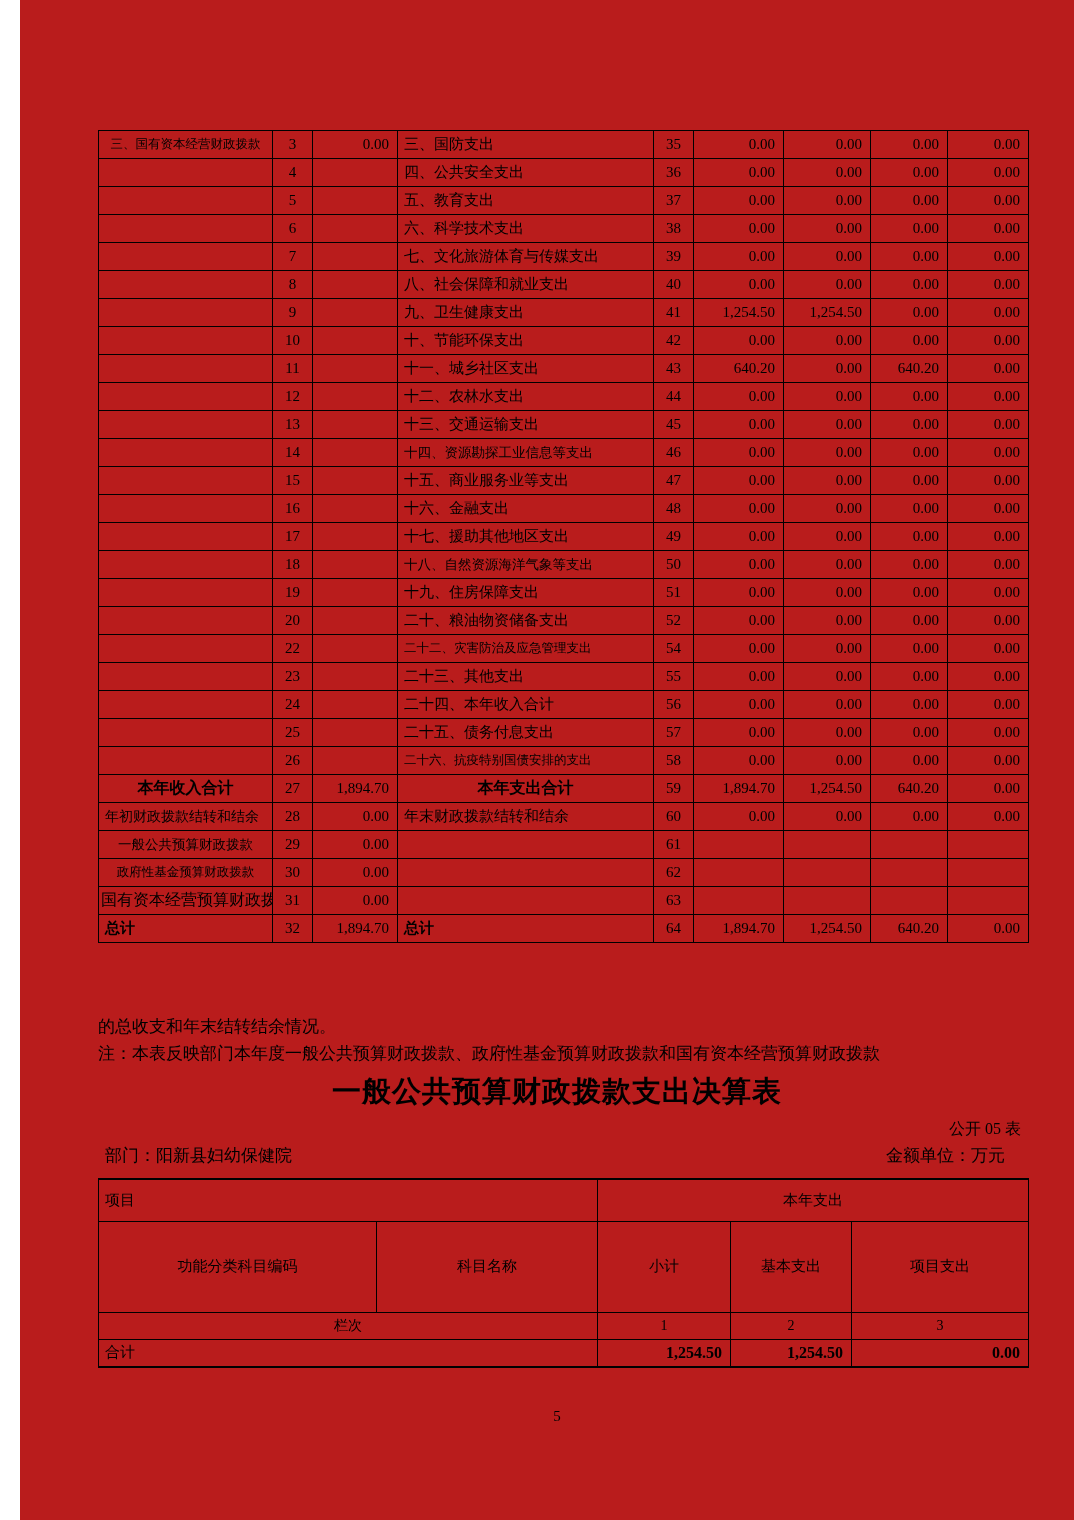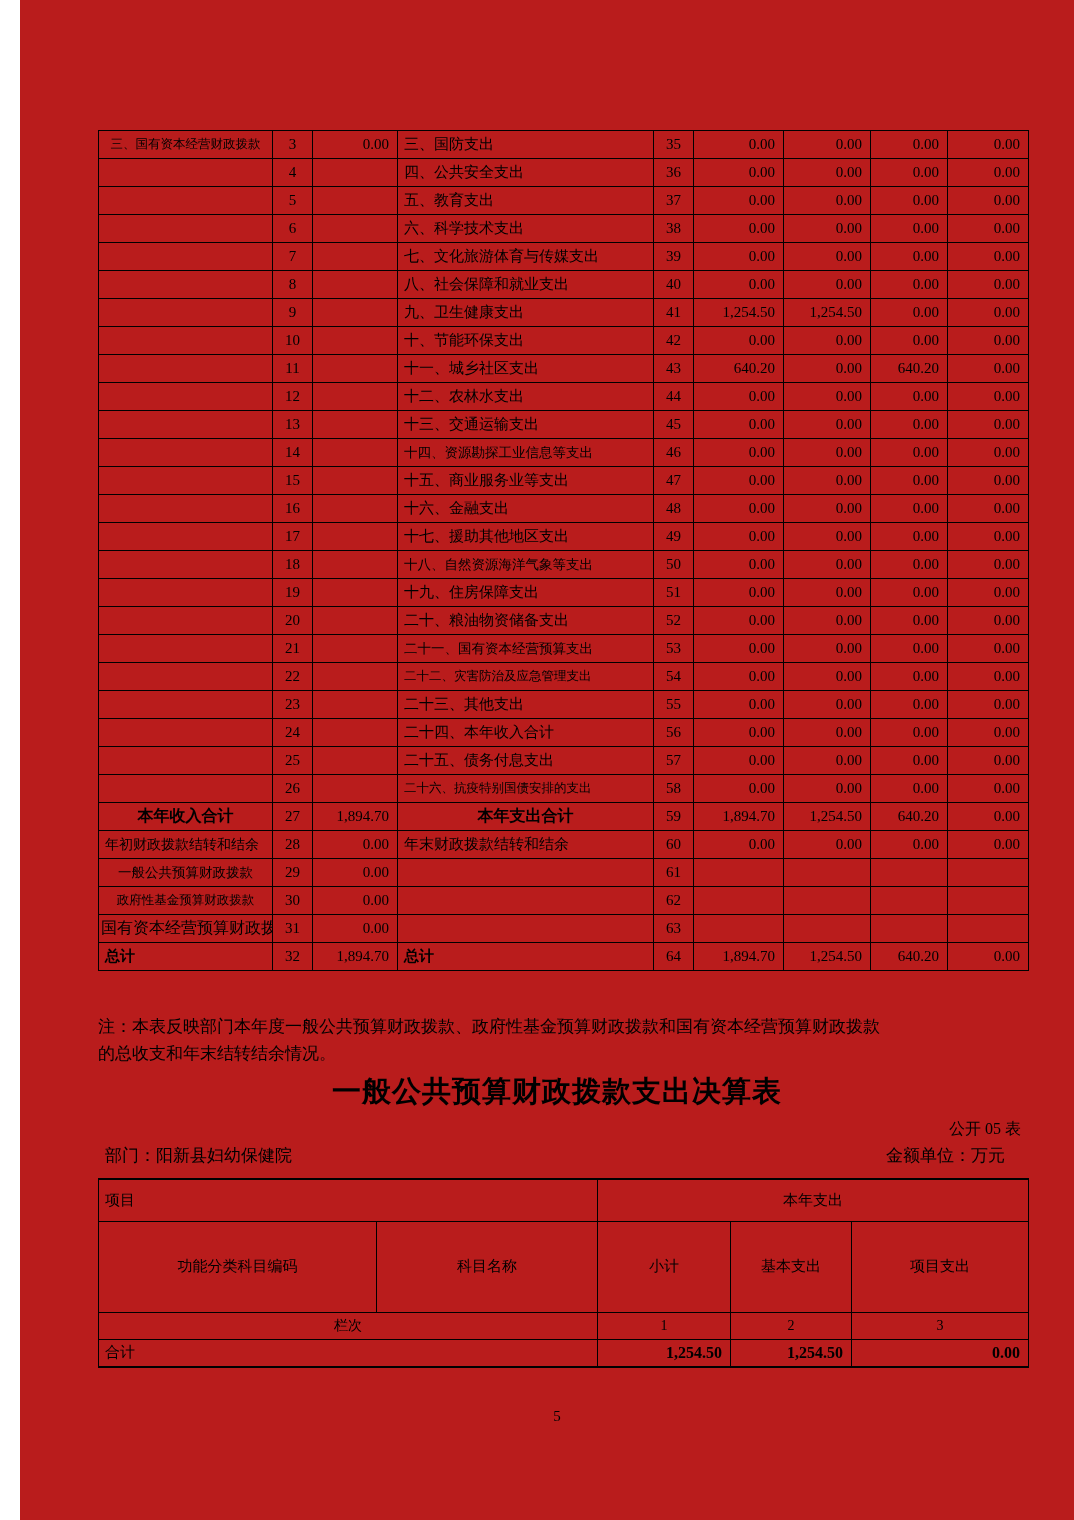--- a/index.html
+++ b/index.html
@@ -282,31 +282,20 @@
           <td class="num"></td>
           <td class="lab ">二十、粮油物资储备支出</td>
           <td class="lno">52</td>
           <td class="num">0.00</td>
           <td class="num">0.00</td>
           <td class="num">0.00</td>
           <td class="num">0.00</td>
         </tr>
         <tr>
           <td class="lab "></td>
-          <td class="lno">21</td>
-          <td class="num"></td>
-          <td class="lab fs13">二十一、国有资本经营预算支出</td>
-          <td class="lno">53</td>
-          <td class="num">0.00</td>
-          <td class="num">0.00</td>
-          <td class="num">0.00</td>
-          <td class="num">0.00</td>
-        </tr>
-        <tr>
-          <td class="lab "></td>
           <td class="lno">22</td>
           <td class="num"></td>
           <td class="lab fs12">二十二、灾害防治及应急管理支出</td>
           <td class="lno">54</td>
           <td class="num">0.00</td>
           <td class="num">0.00</td>
           <td class="num">0.00</td>
           <td class="num">0.00</td>
         </tr>
         <tr>
@@ -416,22 +405,22 @@
           <td class="lno">64</td>
           <td class="num">1,894.70</td>
           <td class="num">1,254.50</td>
           <td class="num">640.20</td>
           <td class="num">0.00</td>
         </tr>
       </tbody>
   </table>
 
   <div id="note">
+    <div>的总收支和年末结转结余情况。</div>
     <div>注：本表反映部门本年度一般公共预算财政拨款、政府性基金预算财政拨款和国有资本经营预算财政拨款</div>
-    <div>的总收支和年末结转结余情况。</div>
   </div>
 
   <div id="title2">一般公共预算财政拨款支出决算表</div>
   <div id="formno">公开 05 表</div>
   <div id="deptline">
     <span>部门：阳新县妇幼保健院</span>
     <span>金额单位：万元</span>
   </div>
 
   <table id="t2">

